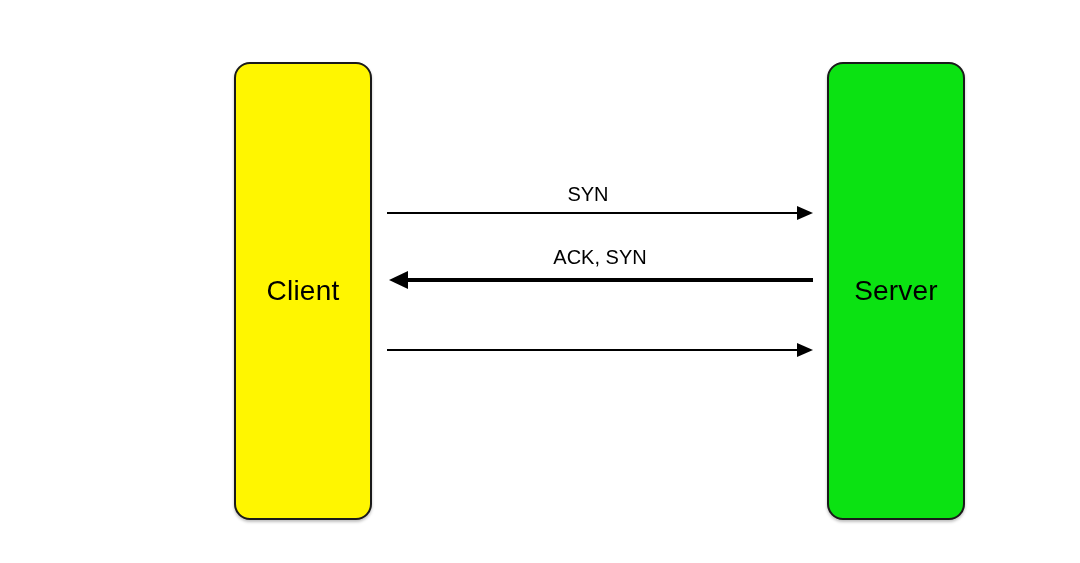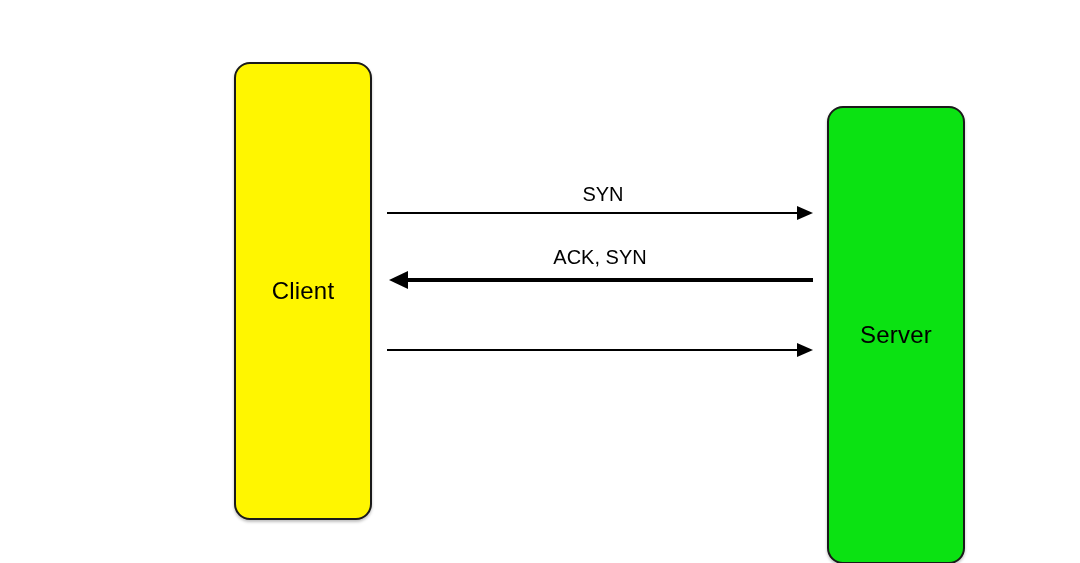--- a/index.html
+++ b/index.html
@@ -26,34 +26,34 @@
     width: 138px; height: 458px;
     top: 62px;
     border: 2px solid var(--stroke);
     border-radius: 16px;
     display: flex;
     align-items: center;
     justify-content: center;
     box-shadow: 0 2px 3px rgba(0,0,0,0.25);
   }
   .node-client { left: 234px; background: var(--client-fill); }
-  .node-server { left: 827px; background: var(--server-fill); margin-top: 44px; }
+  .node-server { left: 827px; background: var(--server-fill); }
   .node-label {
-    font-size: 24px;
+    font-size: 28px;
     color: var(--text-color);
     letter-spacing: 0.2px;
   }
   .msg-label {
     position: absolute;
     width: 220px;
     text-align: center;
     font-size: 20px;
     color: var(--text-color);
   }
-  .msg-label-1 { left: 493px; top: 183px; }
+  .msg-label-1 { left: 478px; top: 183px; }
   .msg-label-2 { left: 490px; top: 246px; }
   .msg-label-3 { left: 478px; top: 316px; }
   .arrow {
     position: absolute;
     background: var(--arrow-color);
   }
   .arrow-thin  { height: 2px; }
   .arrow-thick { height: 4px; }
   .arrow-1 { left: 387px; top: 212px; width: 410px; }
   .arrow-2 { left: 408px; top: 278px; width: 405px; }

